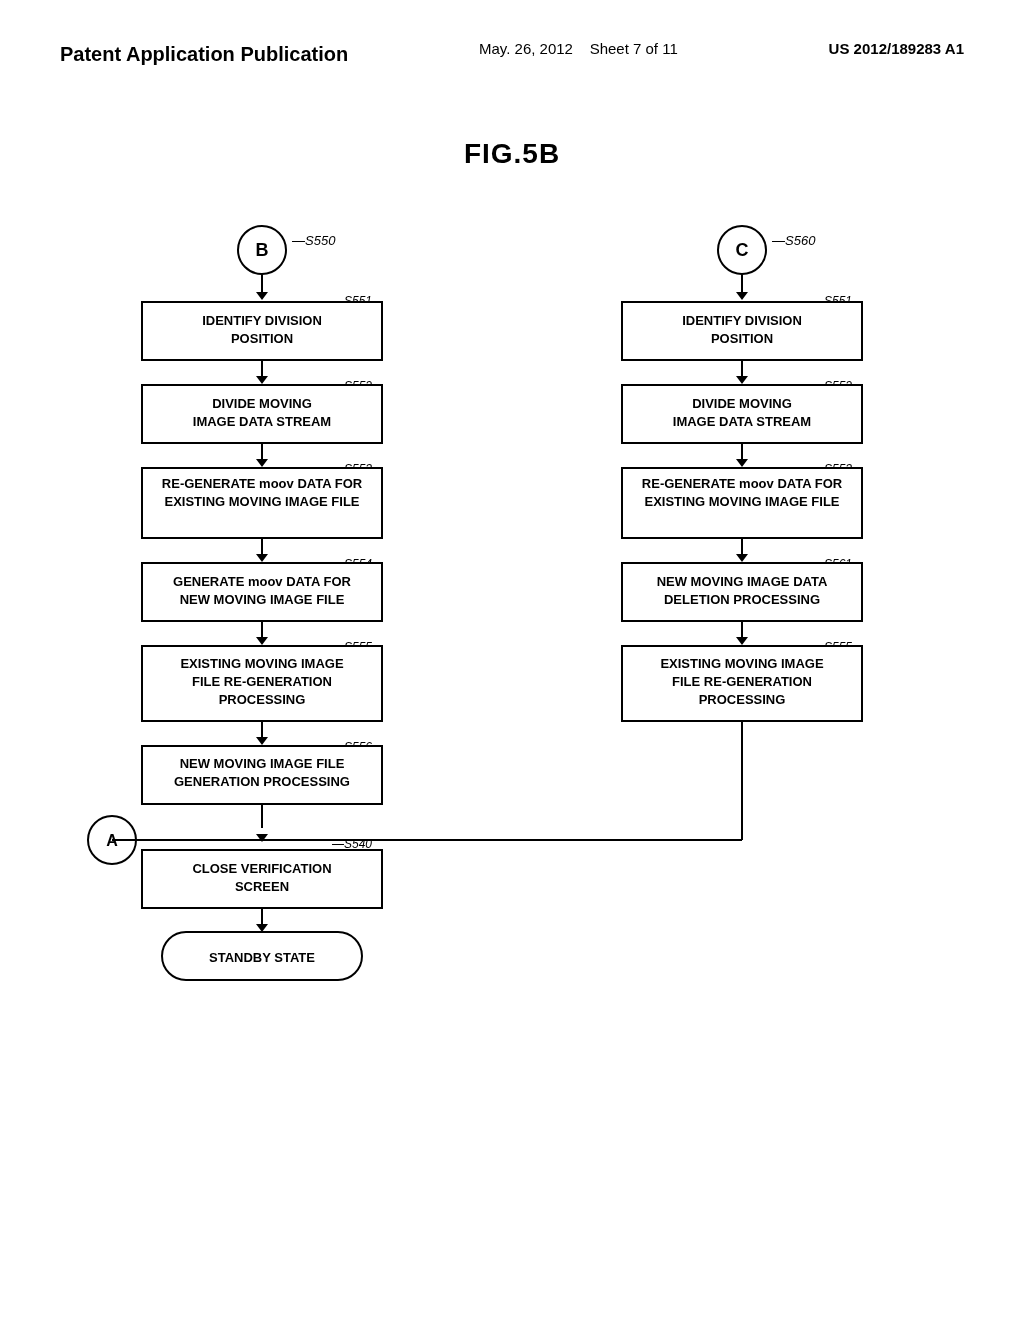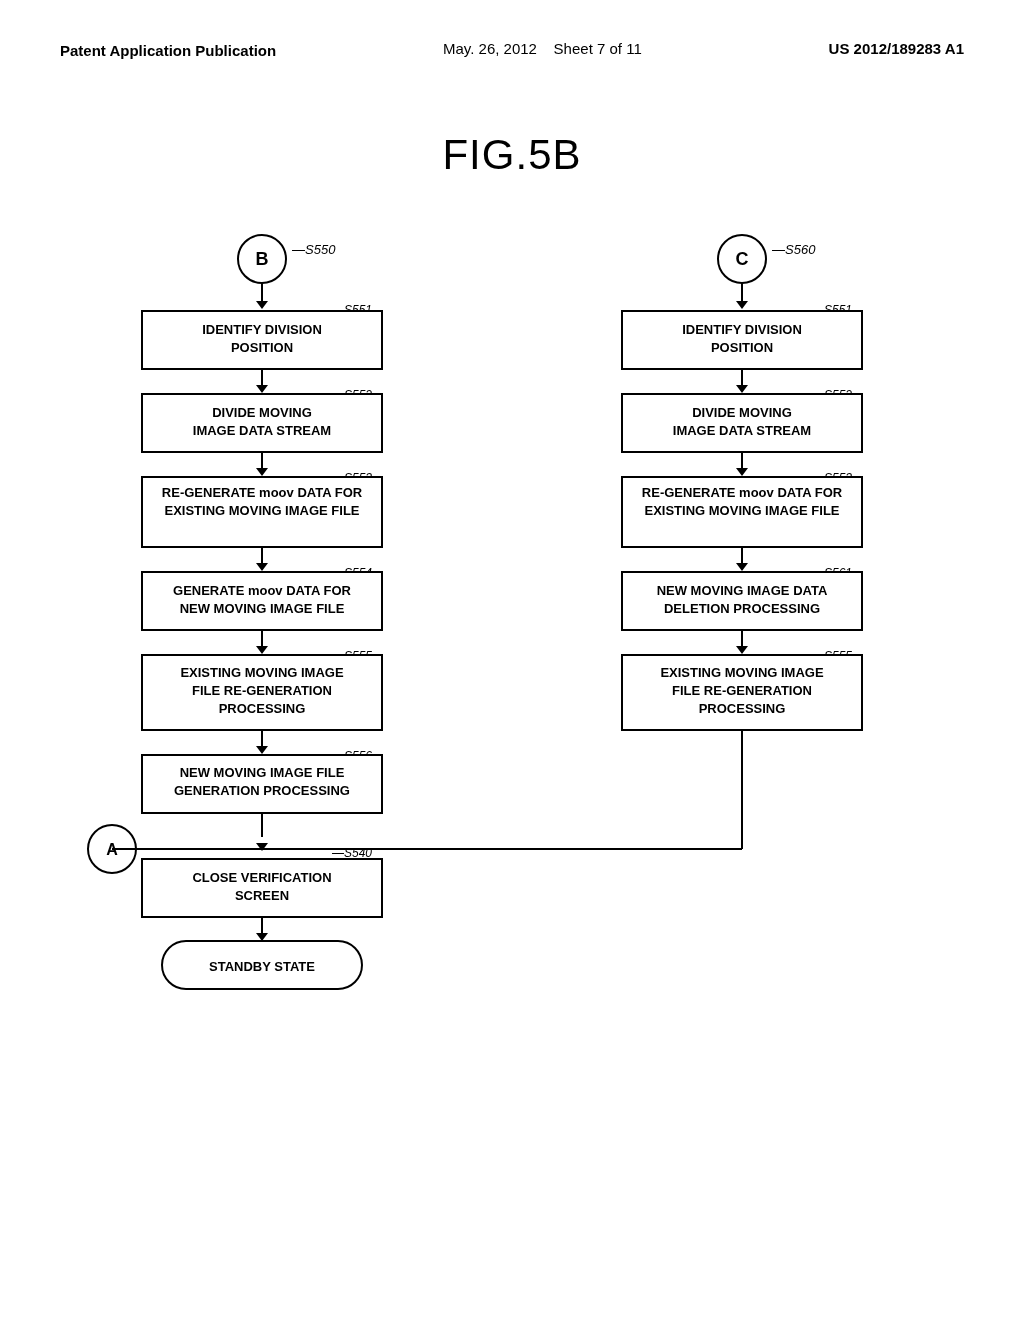--- a/index.html
+++ b/index.html
@@ -22,43 +22,43 @@
 
     
     .header {
       display: flex;
       justify-content: space-between;
       align-items: flex-start;
       padding: 40px 60px 20px 60px;
       border-bottom: none;
     }
     .header-left {
-      font-size: 15px;
+      font-size: 20px;
       font-weight: bold;
       line-height: 1.4;
       color: #000;
     }
     .header-center {
       font-size: 15px;
       font-weight: normal;
       color: #000;
       text-align: center;
     }
     .header-right {
       font-size: 15px;
       font-weight: bold;
       color: #000;
       margin-left: 20px;
     }
 
     
     .fig-title {
       text-align: center;
-      font-size: 42px;
-      font-weight: normal;
+      font-size: 28px;
+      font-weight: bold;
       margin: 50px 0 40px 0;
       color: #000;
       letter-spacing: 1px;
     }
 
     
     .diagram-container {
       width: 900px;
       margin: 0 auto;
       position: relative;

